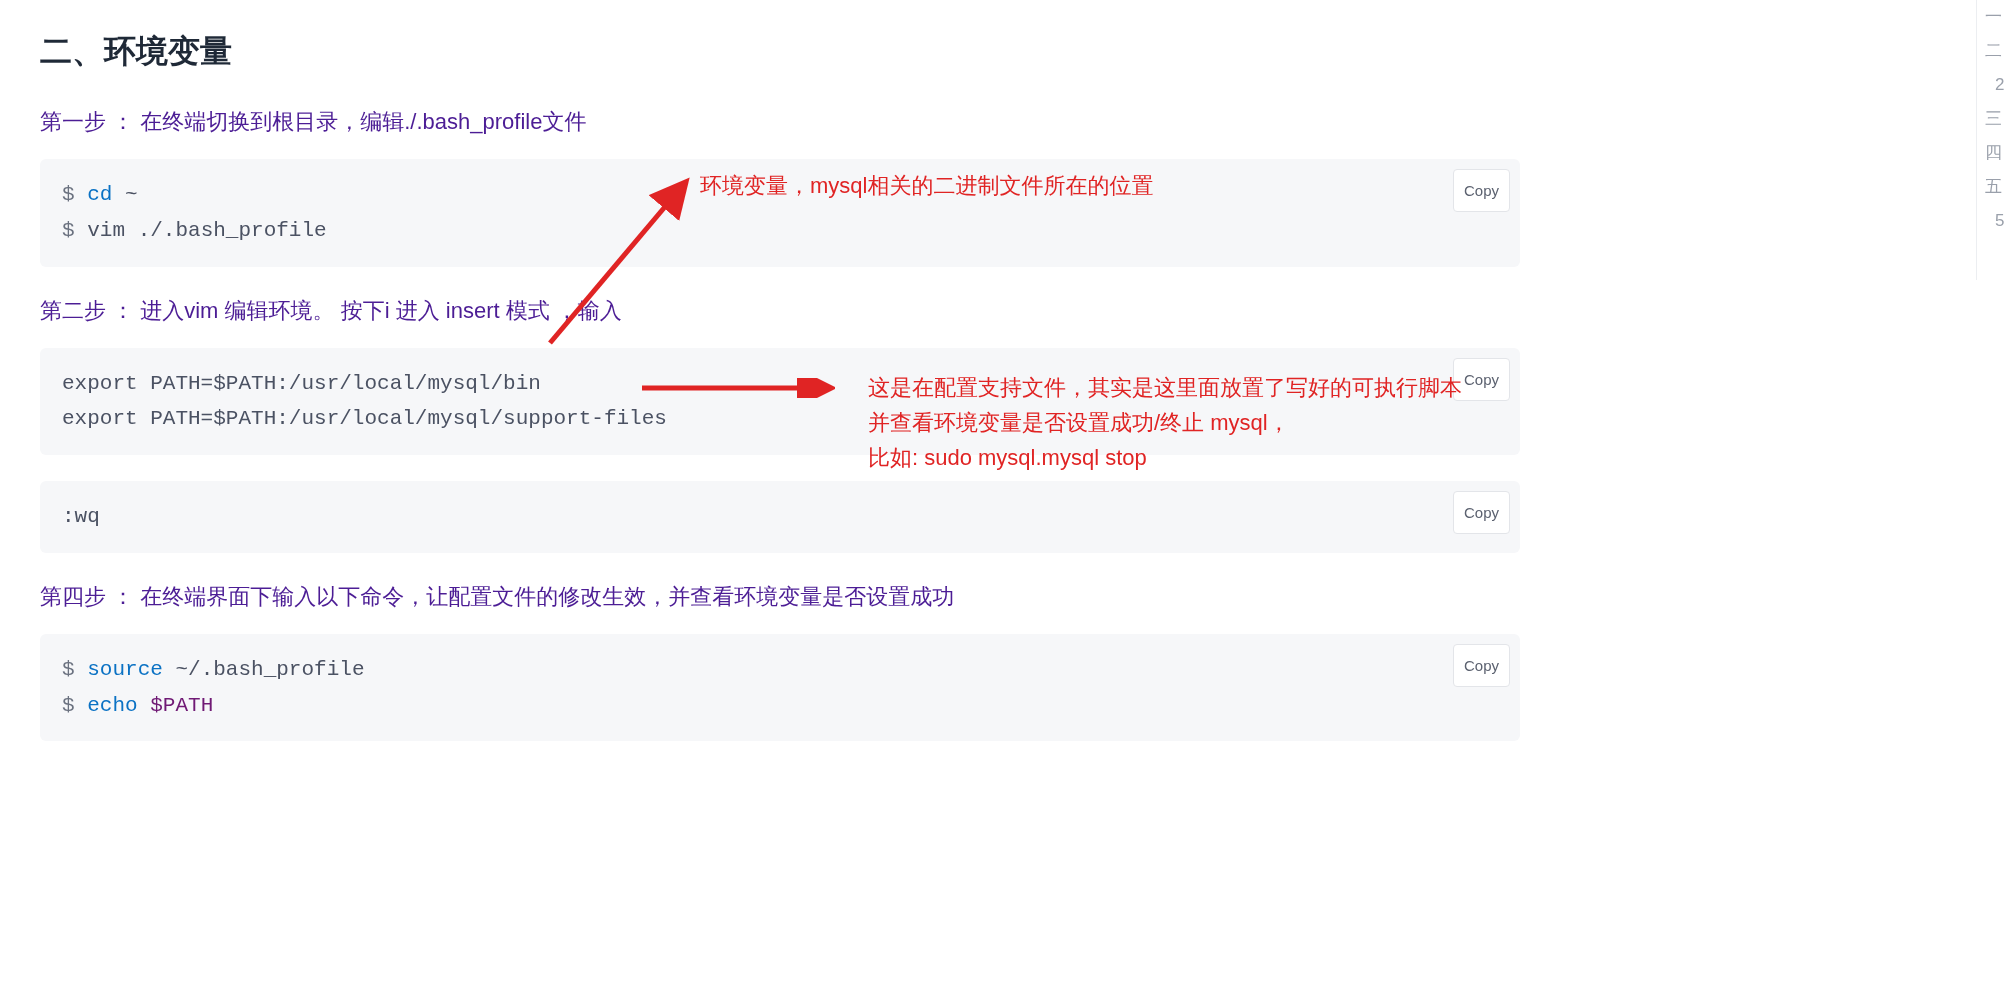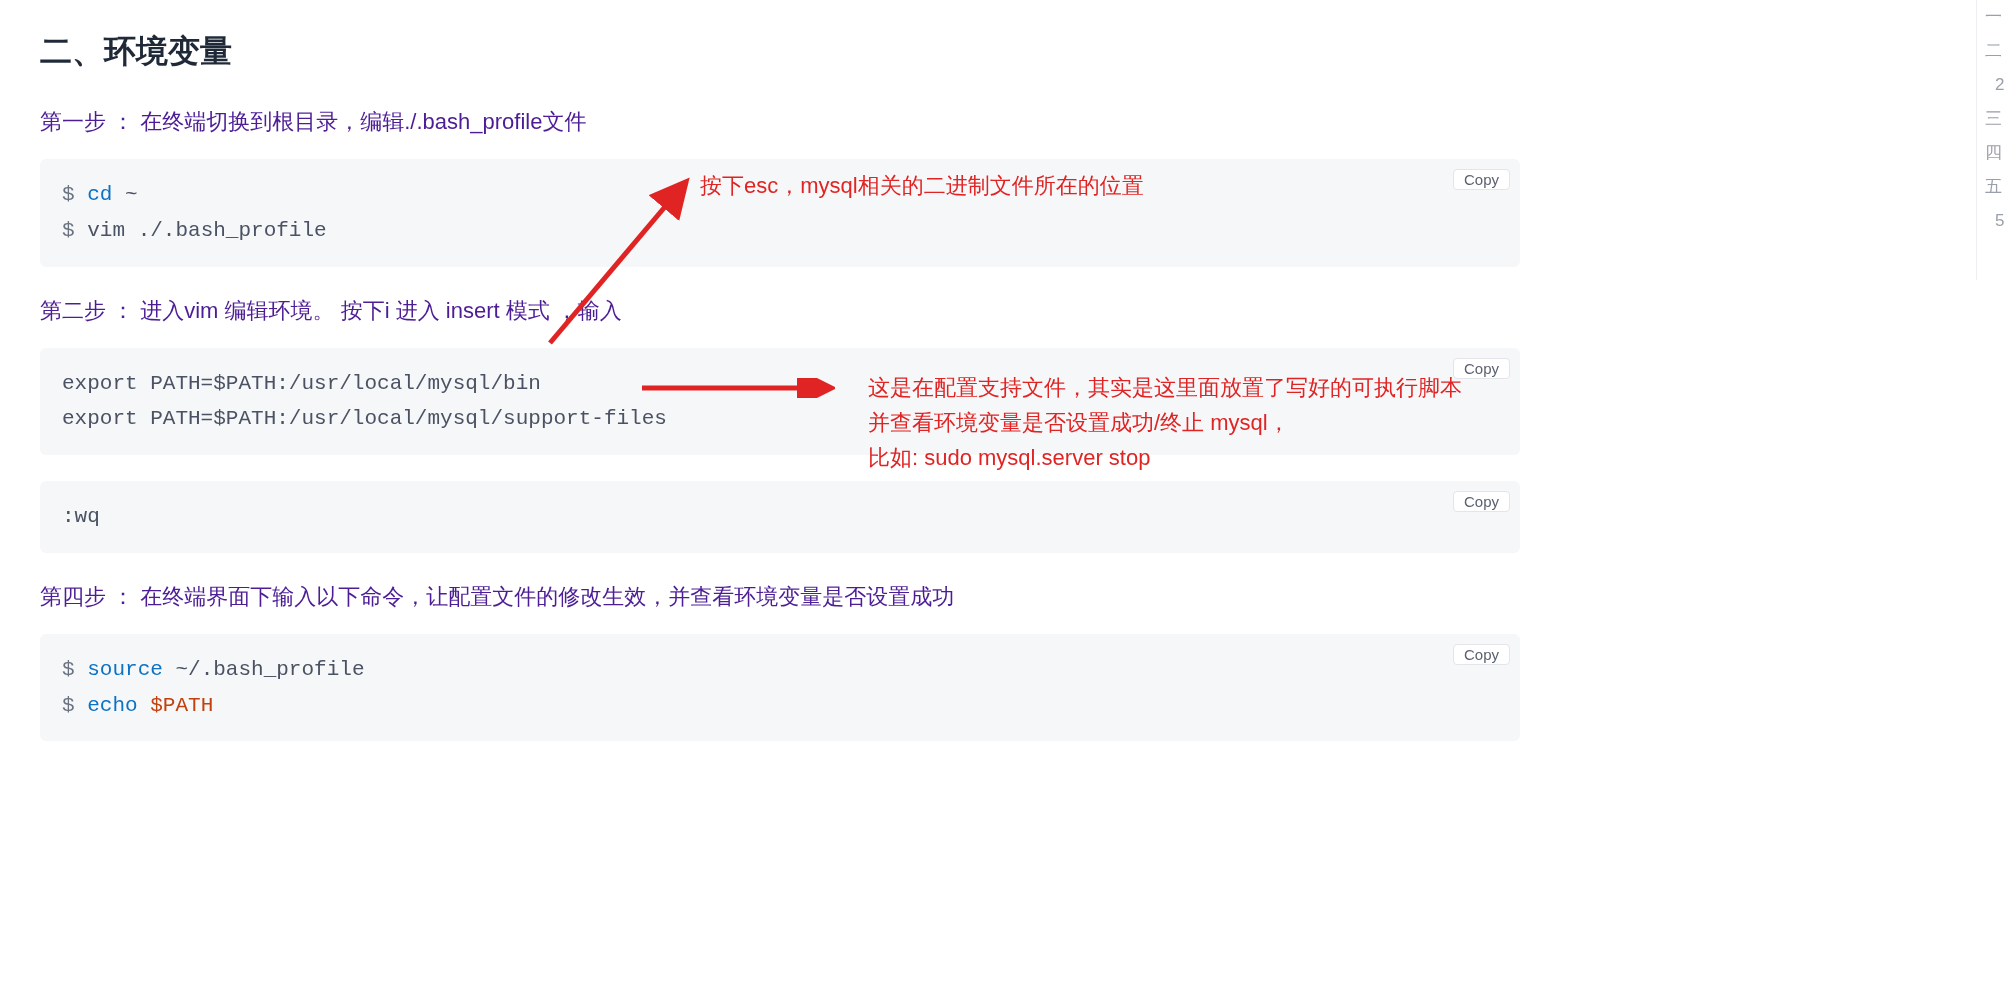--- a/index.html
+++ b/index.html
@@ -31,32 +31,32 @@
       font-family: "SFMono-Regular", Consolas, "Liberation Mono", Menlo, monospace;
       font-size: 21px;
       line-height: 1.7;
       position: relative;
       color: #4b5263;
       margin-bottom: 26px;
       white-space: pre;
     }
     .code-block .prompt { color: #6b7280; }
     .code-block .cmd { color: #0b72c4; font-weight: 500; }
-    .code-block .arg { color: #c2410c; }
+    .code-block .arg { color: #701a75; }
     .code-block .plain { color: #4b5263; }
     .copy-btn {
       position: absolute;
       top: 10px;
       right: 10px;
       background: #ffffff;
       border: 1px solid #e3e5e9;
       color: #5c6270;
       font-size: 15px;
       font-family: -apple-system, sans-serif;
-      padding: 1px 10px;
+      padding: 12px 10px;
       border-radius: 4px;
       cursor: pointer;
     }
     .annotation {
       position: absolute;
       color: #e02424;
       font-size: 22px;
       line-height: 1.6;
       font-weight: 400;
       pointer-events: none;
@@ -98,36 +98,36 @@
 
   <div class="code-block"><span class="plain">:wq</span><button class="copy-btn">Copy</button></div>
 
   <p class="step-text">第四步 ： 在终端界面下输入以下命令，让配置文件的修改生效，并查看环境变量是否设置成功</p>
 
   <div class="code-block"><span class="prompt">$</span> <span class="cmd">source</span> <span class="plain">~/.bash_profile</span>
 <span class="prompt">$</span> <span class="cmd">echo</span> <span class="arg">$PATH</span><button class="copy-btn">Copy</button></div>
 </div>
 
 <div class="annotation" style="left:700px; top:168px;">
-  <div>按下esc，mysql相关的二进制文件所在的位置</div>
+  <div>环境变量，mysql相关的二进制文件所在的位置</div>
 </div>
 
 <svg class="arrow-svg" style="left:530px; top:175px; width:165px; height:175px;">
   <defs>
     <marker id="ah1" markerWidth="8" markerHeight="8" refX="5" refY="4" orient="auto">
       <polygon points="0 0, 8 4, 0 8" fill="#e02424"></polygon>
     </marker>
   </defs>
   <line x1="20" y1="168" x2="150" y2="14" stroke="#e02424" stroke-width="5" marker-end="url(#ah1)"></line>
 </svg>
 
 <div class="annotation" style="left:868px; top:370px;">
   <div>这是在配置支持文件，其实是这里面放置了写好的可执行脚本</div>
   <div>并查看环境变量是否设置成功/终止 mysql，</div>
-  <div>比如: sudo mysql.server stop</div>
+  <div>比如: sudo mysql.mysql stop</div>
 </div>
 
 <svg class="arrow-svg" style="left:640px; top:378px; width:195px; height:20px;">
   <defs>
     <marker id="ah2" markerWidth="8" markerHeight="8" refX="5" refY="4" orient="auto">
       <polygon points="0 0, 8 4, 0 8" fill="#e02424"></polygon>
     </marker>
   </defs>
   <line x1="2" y1="10" x2="182" y2="10" stroke="#e02424" stroke-width="5" marker-end="url(#ah2)"></line>
 </svg>

